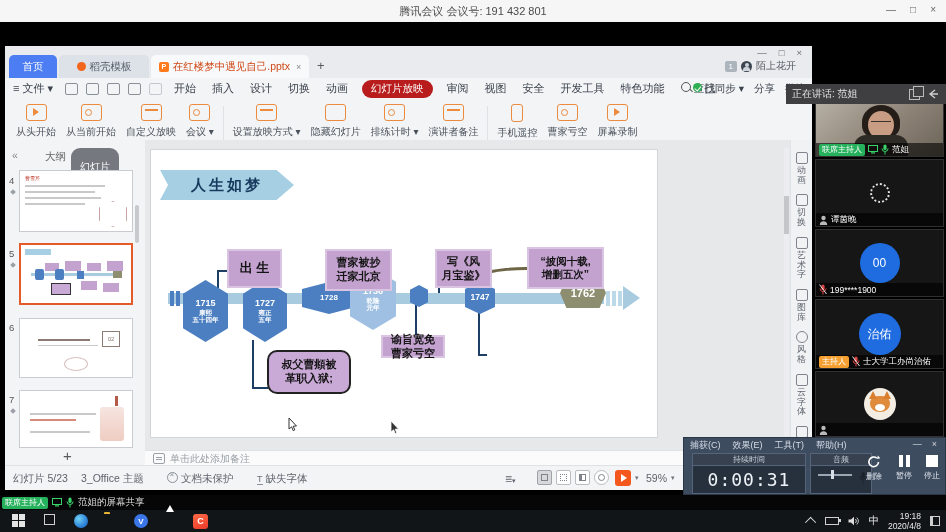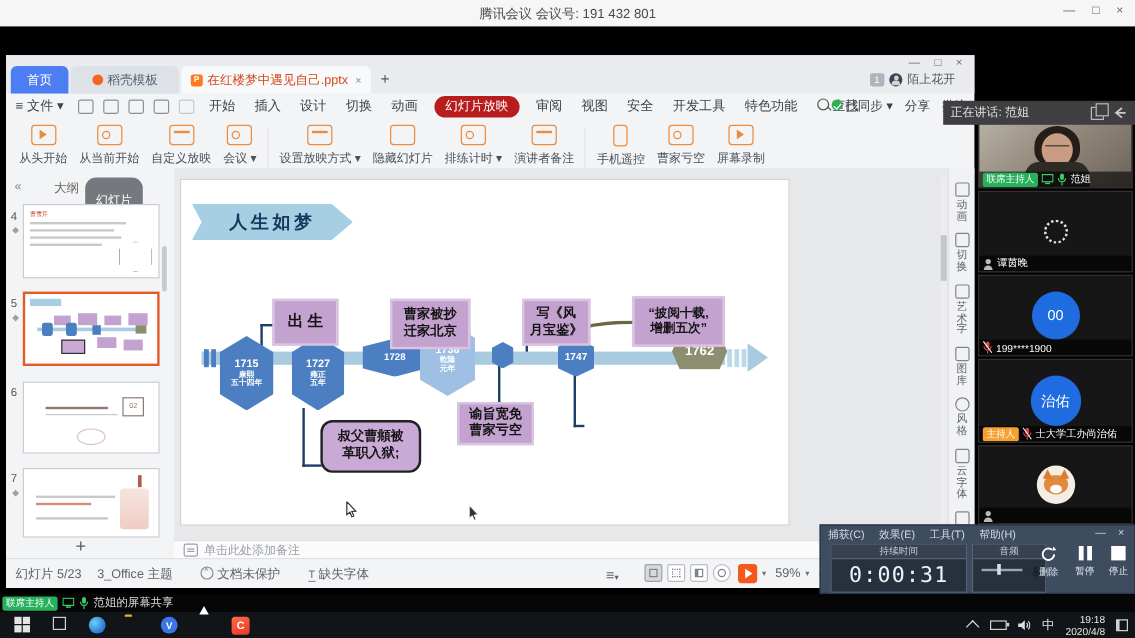--- a/index.html
+++ b/index.html
@@ -382,21 +382,21 @@
         </div>
       <div class="ebox" style="left:376px;top:97px;width:77px;height:42px;font-size:10.5px">
           <span class="pre">“披阅十载,
 增删五次”</span>
         </div>
 
       <div class="ebox" style="left:116px;top:200px;width:84px;height:44px;font-size:11px;border:2px solid #222;border-radius:10px;background:#c9a9d6">
           <span class="pre">叔父曹頫被
 革职入狱;</span>
         </div>
-      <div class="ebox" style="left:230px;top:185px;width:64px;height:36px;font-size:11px">
+      <div class="ebox" style="left:230px;top:185px;width:64px;height:23px;font-size:11px">
           <span class="pre">谕旨宽免
 曹家亏空</span>
         </div>
 
       <svg class="abs" style="left:137px;top:268px" width="11" height="14" viewBox="0 0 11 14">
           <path d="M1 0 L1 11 L3.6 8.8 L5.2 12.6 L6.8 11.9 L5.2 8.2 L8.5 8 Z" fill="#fff" stroke="#333" stroke-width="1"></path>
         </svg>
       <svg class="abs" style="left:239px;top:271px" width="11" height="14" viewBox="0 0 11 14">
           <path d="M1 0 L1 11 L3.6 8.8 L5.2 12.6 L6.8 11.9 L5.2 8.2 L8.5 8 Z" fill="#333" stroke="#fff" stroke-width="0.8"></path>
         </svg>

